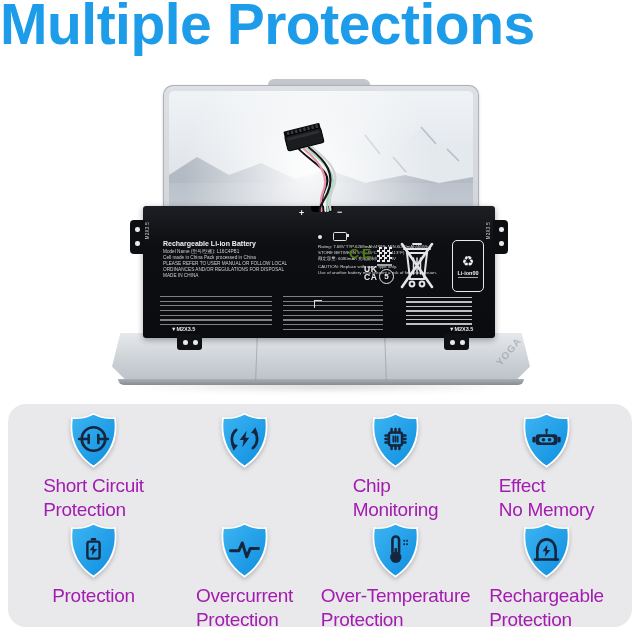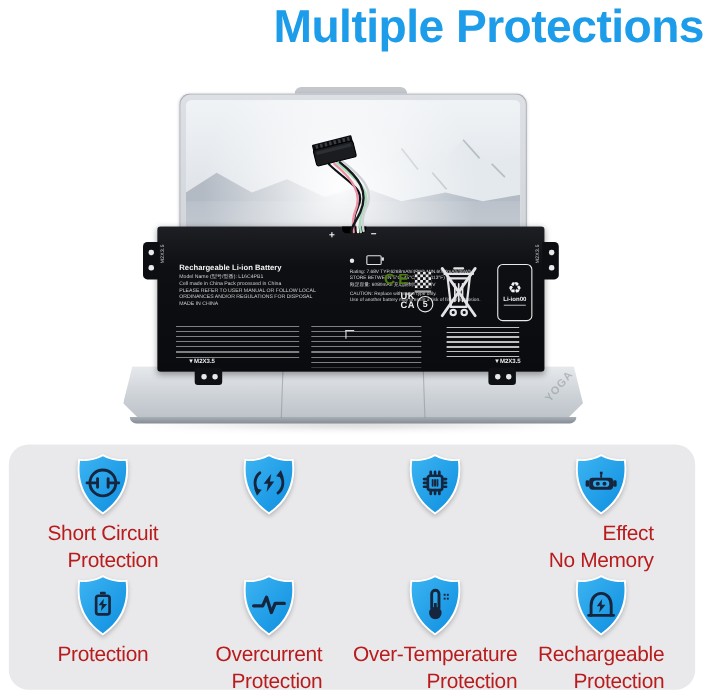--- a/index.html
+++ b/index.html
@@ -1,20 +1,20 @@
 <!DOCTYPE html>
 <html><head>
 <meta charset="utf-8">
 <style>
   html,body{margin:0;padding:0;background:#fff;}
   .page{position:relative;width:640px;height:630px;background:#fff;overflow:hidden;
         font-family:"Liberation Sans",sans-serif;}
   
-  .title{position:absolute;left:0;top:1px;width:640px;text-align:right;
-         font-size:42px;font-weight:bold;letter-spacing:-0.5px;color:#1D9CE9;line-height:46px;}
+  .title{position:absolute;left:0;top:1px;width:640px;text-align:left;
+         font-size:57px;font-weight:bold;letter-spacing:-0.5px;color:#1D9CE9;line-height:46px;}
   
   .scene{position:absolute;left:0;top:0;width:640px;height:404px;}
   .hinge-tab{position:absolute;left:268px;top:79px;width:102px;height:12px;border-radius:6px;
              background:#c3c7cc;box-shadow:inset 0 -1px 1px rgba(0,0,0,.15);}
   .lid{position:absolute;left:163px;top:85px;width:316px;height:258px;border-radius:10px;
        background:linear-gradient(180deg,#dde0e4,#c7cbd0);
        box-shadow:inset 0 0 0 1px #aeb2b8,0 1px 3px rgba(0,0,0,.18);}
   .display{position:absolute;left:6px;top:6px;right:6px;bottom:6px;border-radius:5px;
            overflow:hidden;background:#dfe3e8;}
   .display svg{display:block;}
@@ -79,21 +79,21 @@
          border-left:1.5px solid #ddd;border-top:1.5px solid #ddd;}
   .bscrew-label{position:absolute;top:326px;font-size:5.5px;font-weight:bold;color:#eaeaea;}
   .bscrew-label.bl{left:171px;} .bscrew-label.br{left:449px;}
   .connector{position:absolute;left:264px;top:116px;}
   
   .panel{position:absolute;left:8px;top:404px;width:624px;height:223px;background:#E9E9EC;
          border-radius:18px;overflow:hidden;}
   .features{display:grid;grid-template-columns:repeat(4,1fr);grid-auto-rows:110px;padding:8px 10px 0;}
   .feature{display:flex;flex-direction:column;align-items:center;}
   .shield{width:57px;height:61px;filter:drop-shadow(0 2px 2px rgba(0,0,0,.22));}
-  .feature-label{margin-top:1px;text-align:right;font-size:19px;color:#b91c1c;
+  .feature-label{margin-top:1px;text-align:left;font-size:19px;color:#a21caf;
          line-height:24px;letter-spacing:-0.3px;}
   .feature-label span{display:block;}
 </style>
 </head>
 <body>
 
 <div class="page">
 
   <div class="title">Multiple Protections</div>
 
@@ -282,20 +282,24 @@
           <path d="M32 3.2 C38.5 6.8 48.5 8.8 55.8 8 C58.3 27.5 52.5 47.5 32 61.5 C11.5 47.5 5.7 27.5 8.2 8 C15.5 8.8 25.5 6.8 32 3.2 Z" fill="url(#sg)" stroke="#ffffff" stroke-width="4" paint-order="stroke"></path>
           <g stroke="#17263F" stroke-width="2.8" fill="none" stroke-linecap="round">
             <rect x="24.5" y="23.5" width="15" height="15" rx="2.5"></rect>
             <path d="M29.5 28 V34 M32 28 V34 M34.5 28 V34" stroke-width="2"></path>
             <path d="M27.5 19.5 V23.5 M32 19.5 V23.5 M36.5 19.5 V23.5"></path>
             <path d="M27.5 38.5 V42.5 M32 38.5 V42.5 M36.5 38.5 V42.5"></path>
             <path d="M20.5 27 H24.5 M20.5 31 H24.5 M20.5 35 H24.5"></path>
             <path d="M39.5 27 H43.5 M39.5 31 H43.5 M39.5 35 H43.5"></path>
           </g>
         </svg>
+        <div class="feature-label">
+          <span>Chip</span>
+            <span>Monitoring</span>
+        </div>
       </div>
 
       <div class="feature">
         <svg class="shield" viewBox="0 0 64 70">
           <path d="M32 3.2 C38.5 6.8 48.5 8.8 55.8 8 C58.3 27.5 52.5 47.5 32 61.5 C11.5 47.5 5.7 27.5 8.2 8 C15.5 8.8 25.5 6.8 32 3.2 Z" fill="url(#sg)" stroke="#ffffff" stroke-width="4" paint-order="stroke"></path>
           <rect x="30.7" y="19.3" width="2.8" height="2.8" fill="#17263F"></rect>
           <path d="M32 22 V25.5" stroke="#17263F" stroke-width="2"></path>
           <rect x="15.8" y="28.3" width="3.7" height="6.8" rx="1.5" fill="#17263F"></rect>
           <rect x="44.5" y="28.3" width="3.7" height="6.8" rx="1.5" fill="#17263F"></rect>
           <rect x="19.5" y="25.5" width="25" height="12.5" rx="3.5" fill="#17263F"></rect>

